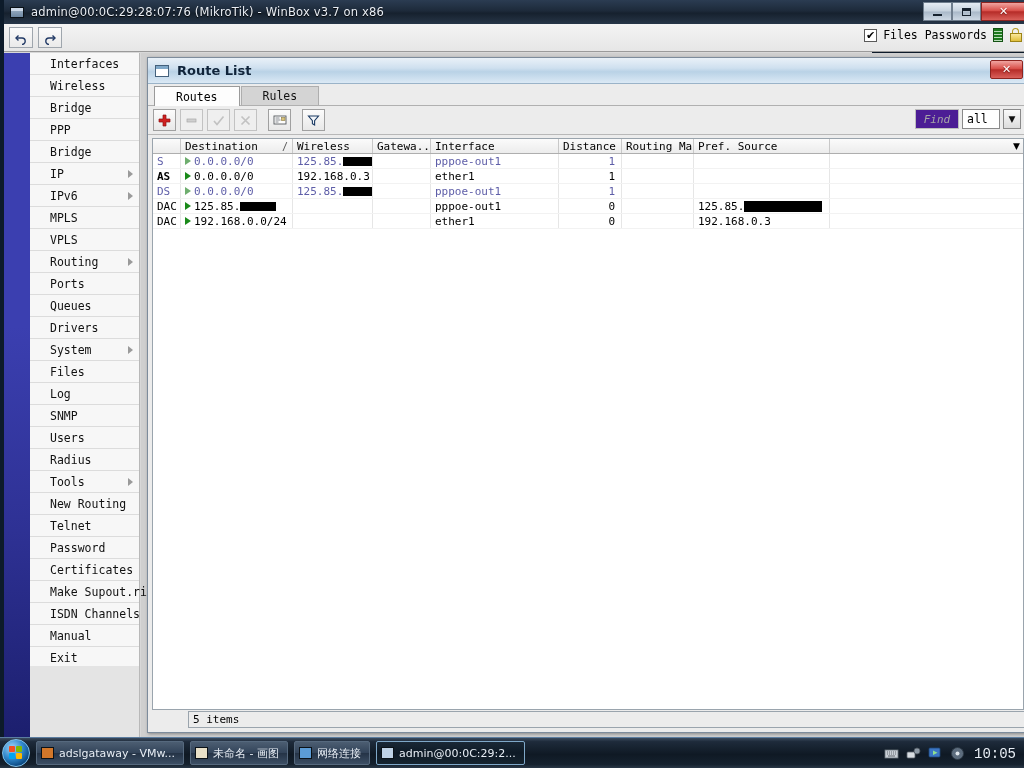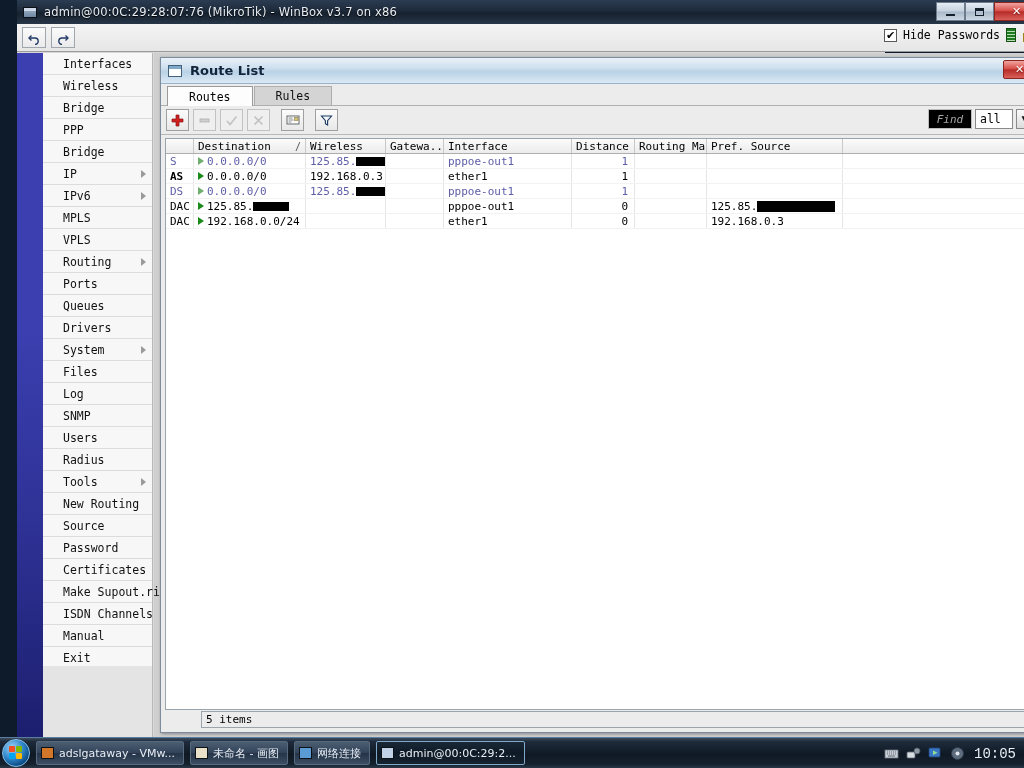--- a/index.html
+++ b/index.html
@@ -6,21 +6,21 @@
   html, body {
     margin: 0; padding: 0;
     width: 1024px; height: 768px;
     overflow: hidden;
     font-family: "DejaVu Sans Mono", monospace;
   }
   body { background: #0d1b2a; }
 
   
   #winbox-window {
-    position: absolute; left: 17px; top: 0;
+    position: absolute; left: 4px; top: 0;
     width: 868px; height: 737px;
     background: #d8d8d8;
   }
 
   
   #winbox-titlebar {
     position: absolute; left: 0; top: 0;
     width: 1024px; height: 24px;
     background: linear-gradient(to bottom, #2b3c52 0%, #1d2a3a 45%, #16212e 55%, #273648 100%);
     display: flex; align-items: center;
@@ -206,21 +206,21 @@
     display: flex; align-items: center; justify-content: center;
   }
   .act-btn.disabled { border-color: #c2c2c2; background: #efefef; }
   .act-btn.spacer-left { margin-left: 7px; }
   #rl-find-group {
     position: absolute; right: 5px; top: 3px;
     display: flex; align-items: center; gap: 3px;
   }
   #rl-find-box {
     width: 44px; height: 20px;
-    border: 1px solid #bdbdbd; background: #000000;
+    border: 1px solid #bdbdbd; background: #4c1d95;
     font-size: 11px; color: #a6a6a6; font-style: italic;
     display: flex; align-items: center; justify-content: center;
   }
   #rl-filter-select {
     width: 38px; height: 20px;
     border: 1px solid #8a8a8a; background: #fff;
     font-size: 11.5px; color: #000;
     display: flex; align-items: center; padding-left: 4px;
   }
   #rl-filter-drop {
@@ -373,21 +373,21 @@
     </div>
     <div class="tbar-btn">
       <svg width="14" height="14" viewBox="0 0 14 14">
         <path d="M9.5 4.5 L12 7 L9.5 9.5" fill="none" stroke="#223a66" stroke-width="1.4"></path>
         <path d="M11.6 7 H6 a3.2 3.2 0 0 0 0 6.4" fill="none" stroke="#223a66" stroke-width="1.4"></path>
       </svg>
     </div>
 
     <div id="hide-passwords-group">
       <div id="hide-pw-checkbox">✔</div>
-      <div id="hide-pw-label">Hide Passwords</div>
+      <div id="hide-pw-label">Files Passwords</div>
       <div id="signal-icon"></div>
       <div id="lock-icon">
         <div class="shackle"></div>
           <div class="body"></div>
       </div>
     </div>
   </div>
 
   <div id="desktop-area"></div>
 
@@ -458,21 +458,21 @@
         <span class="menu-label">Radius</span>
       </div>
       <div class="menu-item">
         <span class="menu-label">Tools</span>
         <span class="menu-arrow"></span>
       </div>
       <div class="menu-item">
         <span class="menu-label">New Routing</span>
       </div>
       <div class="menu-item">
-        <span class="menu-label">Source</span>
+        <span class="menu-label">Telnet</span>
       </div>
       <div class="menu-item">
         <span class="menu-label">Password</span>
       </div>
       <div class="menu-item">
         <span class="menu-label">Certificates</span>
       </div>
       <div class="menu-item">
         <span class="menu-label">Make Supout.rif</span>
       </div>

